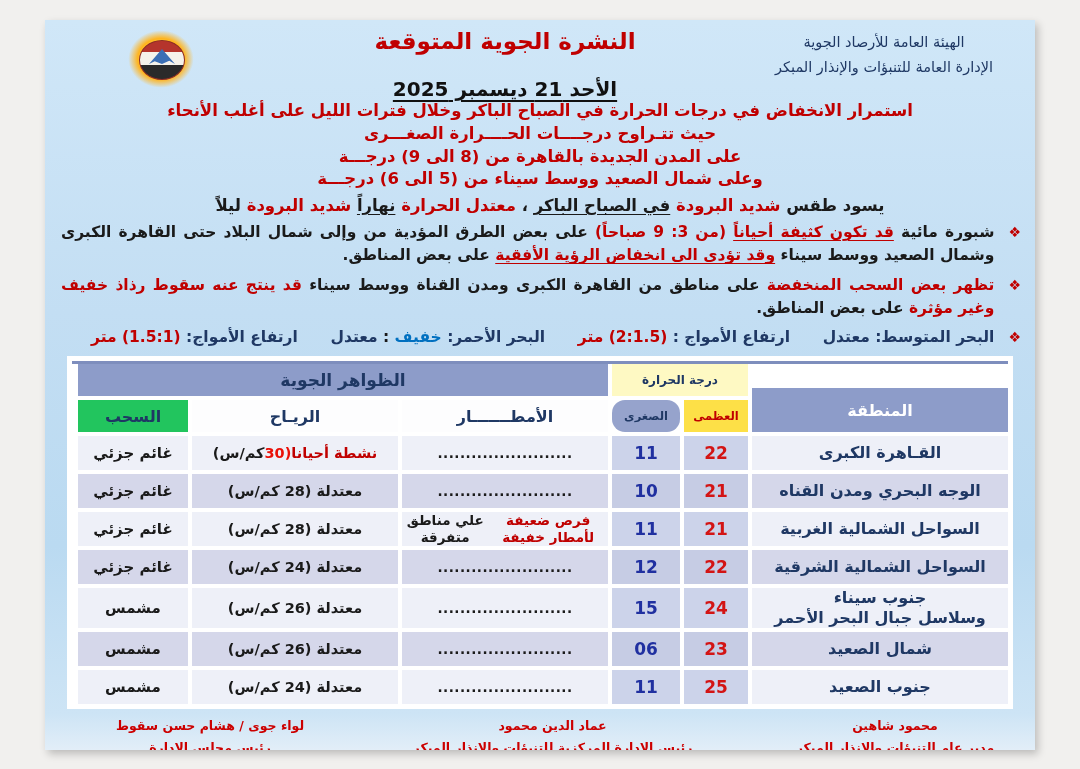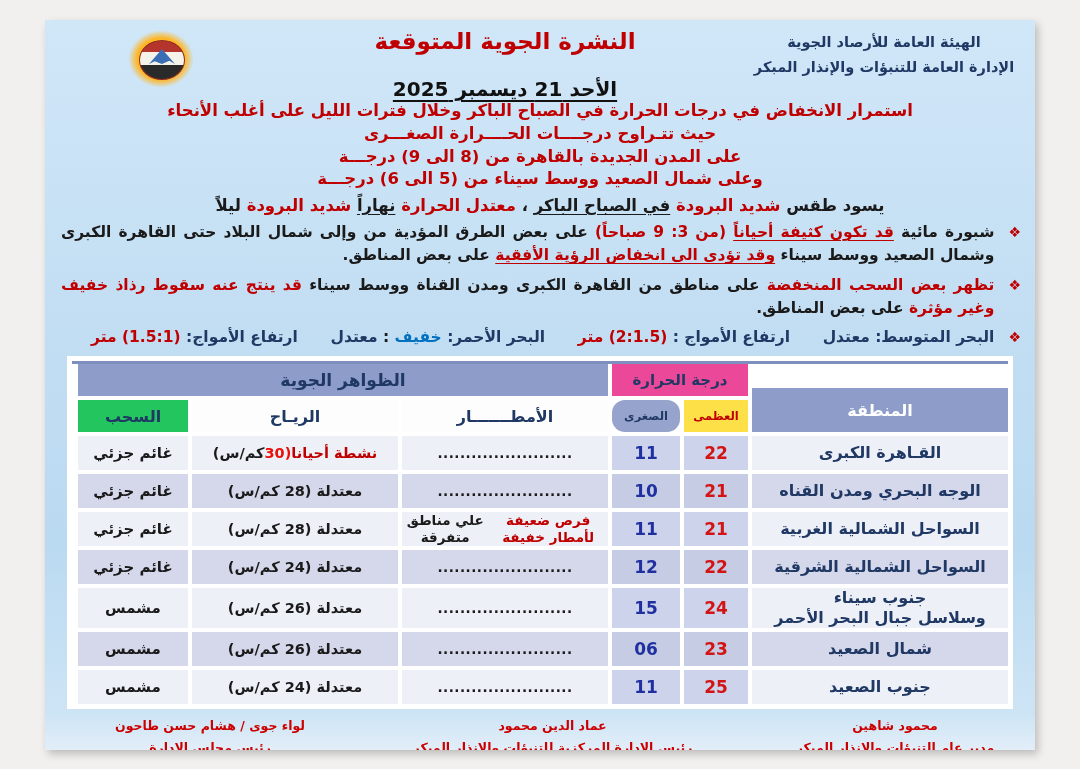--- a/index.html
+++ b/index.html
@@ -10,21 +10,21 @@
     position:relative;
   }
   .doc{
     position:absolute;left:45px;top:20px;width:990px;height:730px;
     background:linear-gradient(180deg,#d0e7f8 0%,#c3def3 40%,#badaf1 72%,#cde4f5 95%,#e2eef8 100%);
     box-shadow:3px 4px 8px rgba(0,0,0,.22);
     direction:rtl;overflow:hidden;
   }
   
   .hdr{display:flex;align-items:flex-start;padding:6px 16px 0 16px;height:72px;}
-  .agency{width:270px;text-align:center;color:#1f3864;font-weight:bold;font-size:14.5px;line-height:1.75;padding-top:4px;}
+  .agency{width:270px;text-align:center;color:#1f3864;font-weight:normal;font-size:14.5px;line-height:1.75;padding-top:4px;}
   .title-block{flex:1;text-align:center;}
   .doc-title{color:#c00000;font-weight:bold;font-size:23px;margin-top:2px;}
   .doc-date{color:#111;font-weight:bold;font-size:20px;margin-top:4px;text-decoration:underline;text-underline-offset:4px;display:inline-block;}
   .logo-wrap{width:200px;display:flex;justify-content:center;padding-top:4px;}
   .logo{position:relative;width:66px;height:58px;}
   .logo-glow{position:absolute;inset:0;border-radius:50%;
     background:radial-gradient(ellipse at center,#ffe04e 30%,#ffb41e 50%,rgba(255,180,30,0) 70%);}
   .logo-core{position:absolute;left:11px;top:10px;width:44px;height:38px;border-radius:50%;overflow:hidden;
     border:1px solid #8c2b24;
     background:linear-gradient(180deg,#b5342c 0%,#b5342c 30%,#f5f2ea 30%,#f5f2ea 64%,#2a2a2a 64%,#2a2a2a 100%);}
@@ -44,21 +44,21 @@
   .bullet{display:flex;align-items:flex-start;padding:0 14px 0 16px;margin-top:6px;font-weight:bold;font-size:15.5px;line-height:1.5;}
   .diamond{color:#c00000;font-size:14px;margin-left:14px;line-height:1.6;flex:none;}
   .bullet p{margin:0;text-align:justify;flex:1;}
   .sea-content{flex:1;display:flex;justify-content:space-between;padding-left:30px;}
   
   .wtable{width:946px;margin:7px auto 0 auto;background:#fff;padding:5px;box-sizing:border-box;}
   .t-head,.t-row{display:grid;grid-template-columns:256px 64px 68px 206px 206px 110px;gap:4px;direction:rtl;}
   .t-head{grid-template-rows:32px 32px;border-top:3px solid #7e8ebd;}
   .cell{display:flex;align-items:center;justify-content:center;text-align:center;font-weight:bold;}
   .h-region{grid-column:1;grid-row:1/3;background:#8d9cc9;color:#fff;font-size:16px;margin-top:24px;}
-  .h-temp{grid-column:2/4;grid-row:1;background:#ec4899;color:#1f3864;font-size:15px;}
+  .h-temp{grid-column:2/4;grid-row:1;background:#fef9c3;color:#1f3864;font-size:12px;}
   .h-phen{grid-column:4/7;grid-row:1;background:#8d9cc9;color:#1f3864;font-size:17px;}
   .h-max{grid-column:2;grid-row:2;background:#fde047;color:#c00000;font-size:11.5px;}
   .h-min{grid-column:3;grid-row:2;background:#96a3cc;color:#1f3864;font-size:11.5px;border-radius:13px;}
   .h-rain{grid-column:4;grid-row:2;background:#fdfdfe;color:#1f3864;font-size:16px;}
   .h-wind{grid-column:5;grid-row:2;background:#fdfdfe;color:#1f3864;font-size:16px;}
   .h-cloud{grid-column:6;grid-row:2;background:#22c55e;color:#1f3864;font-size:16px;}
   .t-row{margin-top:4px;}
   .t-row .cell{min-height:34px;line-height:1.25;}
   .t-row.odd .cell{background:#eef0f8;}
   .t-row.odd .c-max-cell,.t-row.odd .c-min-cell{background:#ccd3ea;}
@@ -233,18 +233,18 @@
   <div class="sigs">
     <div class="sig">
       <div>محمود شاهين</div>
       <div>مدير عام التنبؤات والإنذار المبكر</div>
     </div>
     <div class="sig">
       <div>عماد الدين محمود</div>
       <div>رئيس الإدارة المركزية للتنبؤات والإنذار المبكر</div>
     </div>
     <div class="sig">
-      <div>لواء جوى / هشام حسن طاحون</div>
+      <div>لواء جوى / هشام حسن سقوط</div>
       <div>رئيس مجلس الإدارة</div>
     </div>
   </div>
 
 </div>
 
 </body></html>

